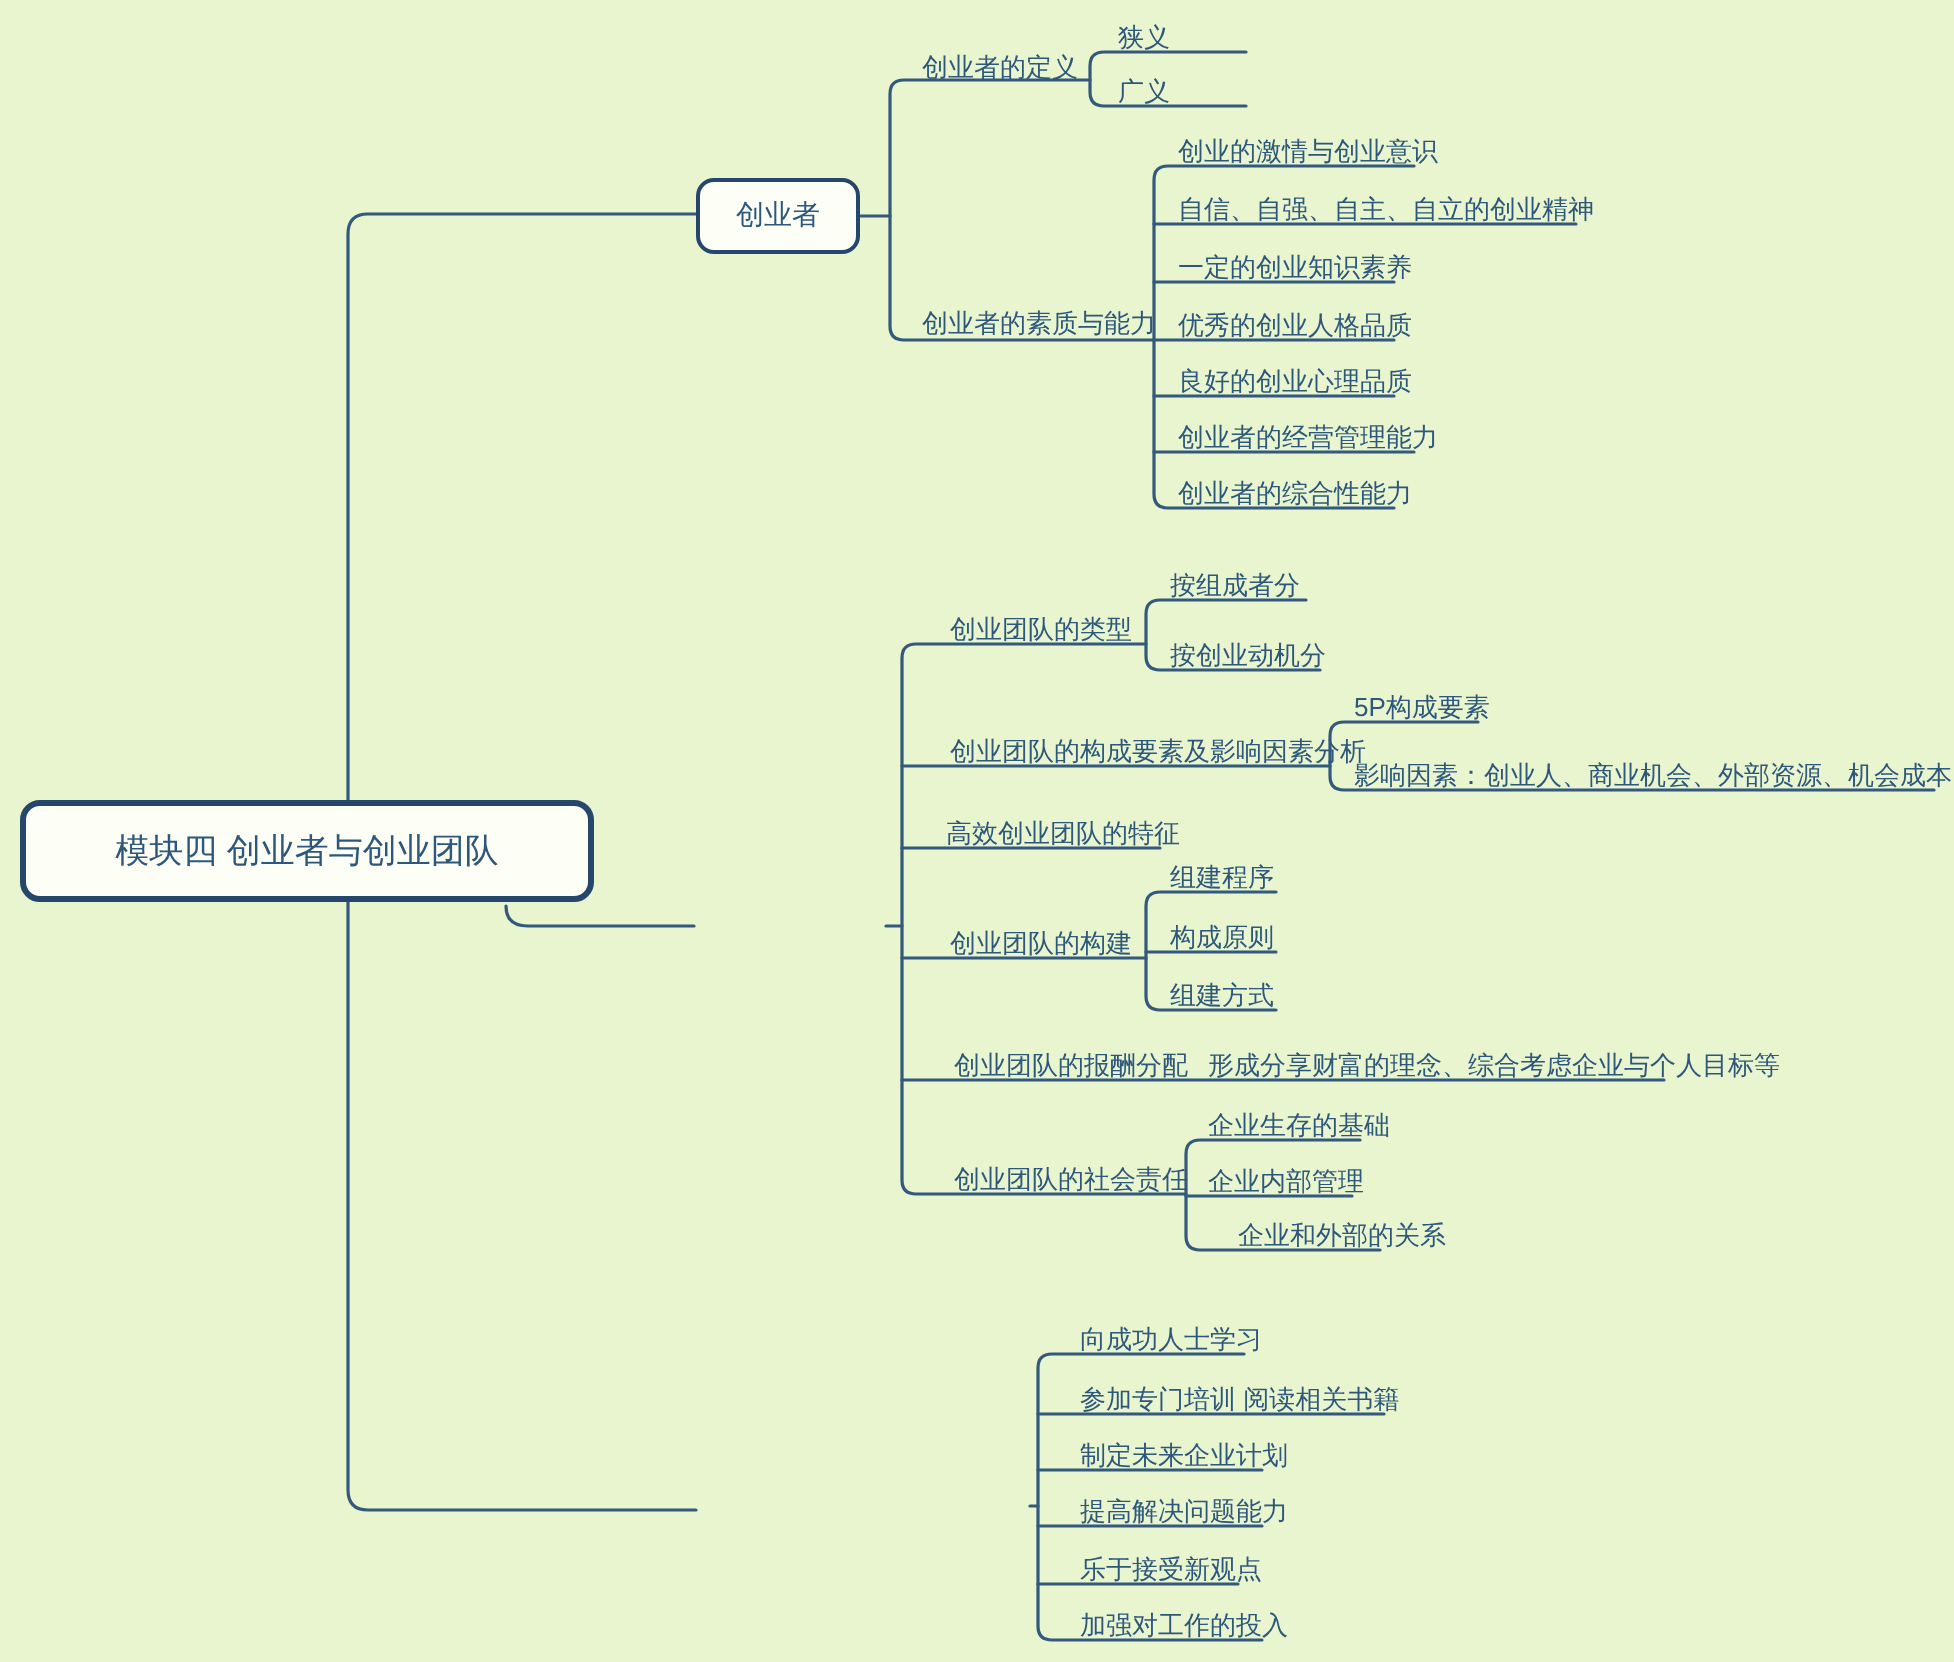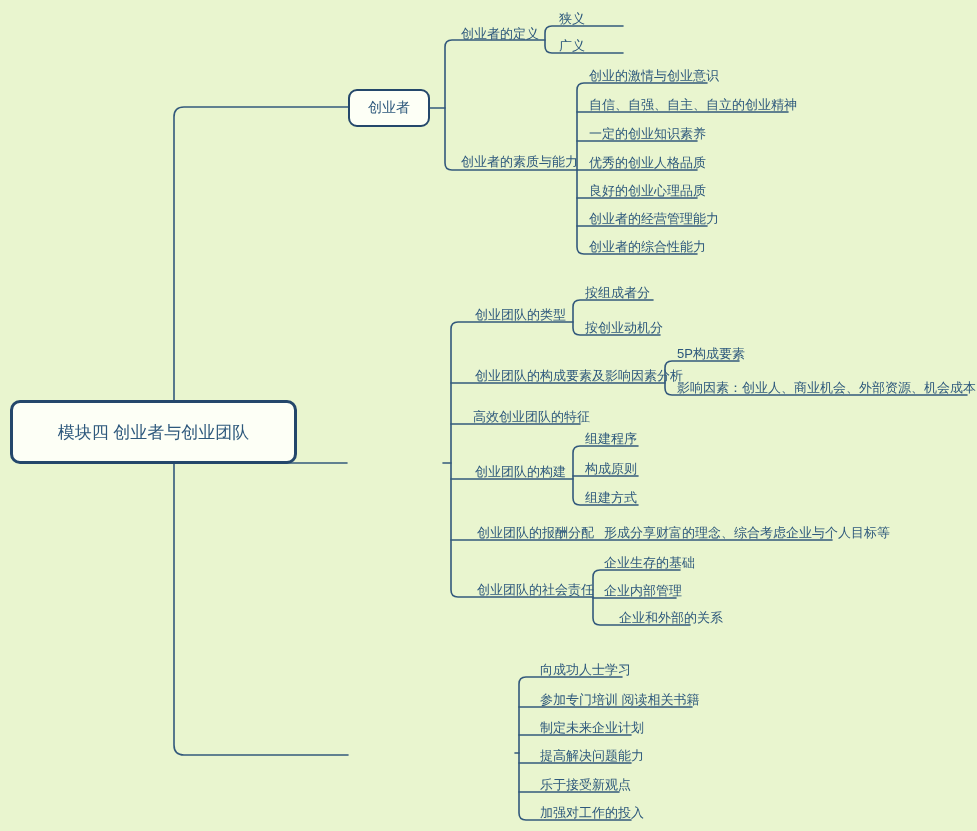--- a/index.html
+++ b/index.html
@@ -68,21 +68,21 @@
     <path d="M593,598 H676"></path>
 
     <path d="M515,753 H519"></path>
     <path d="M622,677 H526 Q519,677 519,684 V813 Q519,820 526,820 H631"></path>
     <path d="M519,707 H692"></path>
     <path d="M519,735 H631"></path>
     <path d="M519,763 H631"></path>
     <path d="M519,792 H619"></path>
   </svg>
 
-  <div class="box root" style="left:10px;top:400px;width:287px;height:64px;">
+  <div class="box root" style="left:10px;top:400px;width:287px;height:51px;">
     <span>模块四 创业者与创业团队</span>
   </div>
 
   <div class="box main" style="left:348px;top:89px;width:82px;height:38px;">
     <span>创业者</span>
   </div>
 
 
 
   <div class="lbl" style="left:461px;top:27px;">创业者的定义</div>

